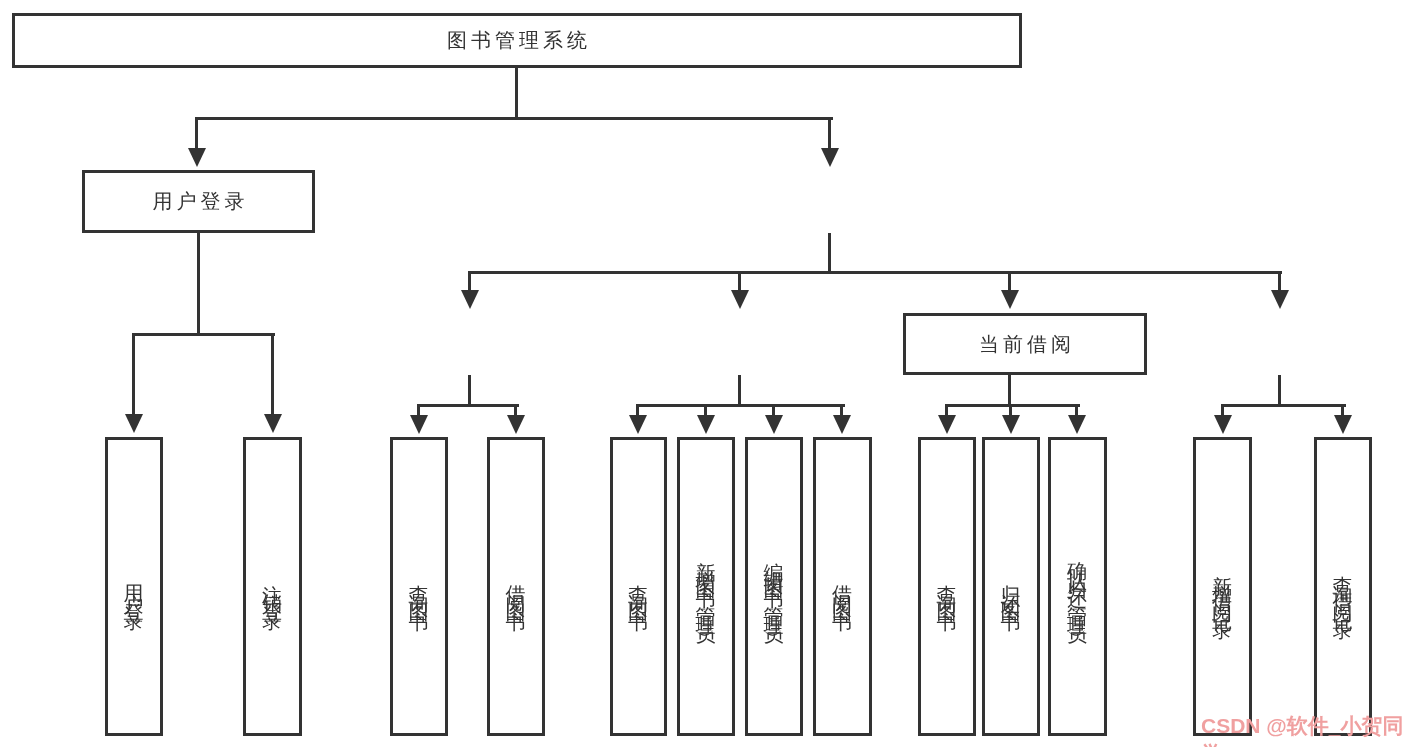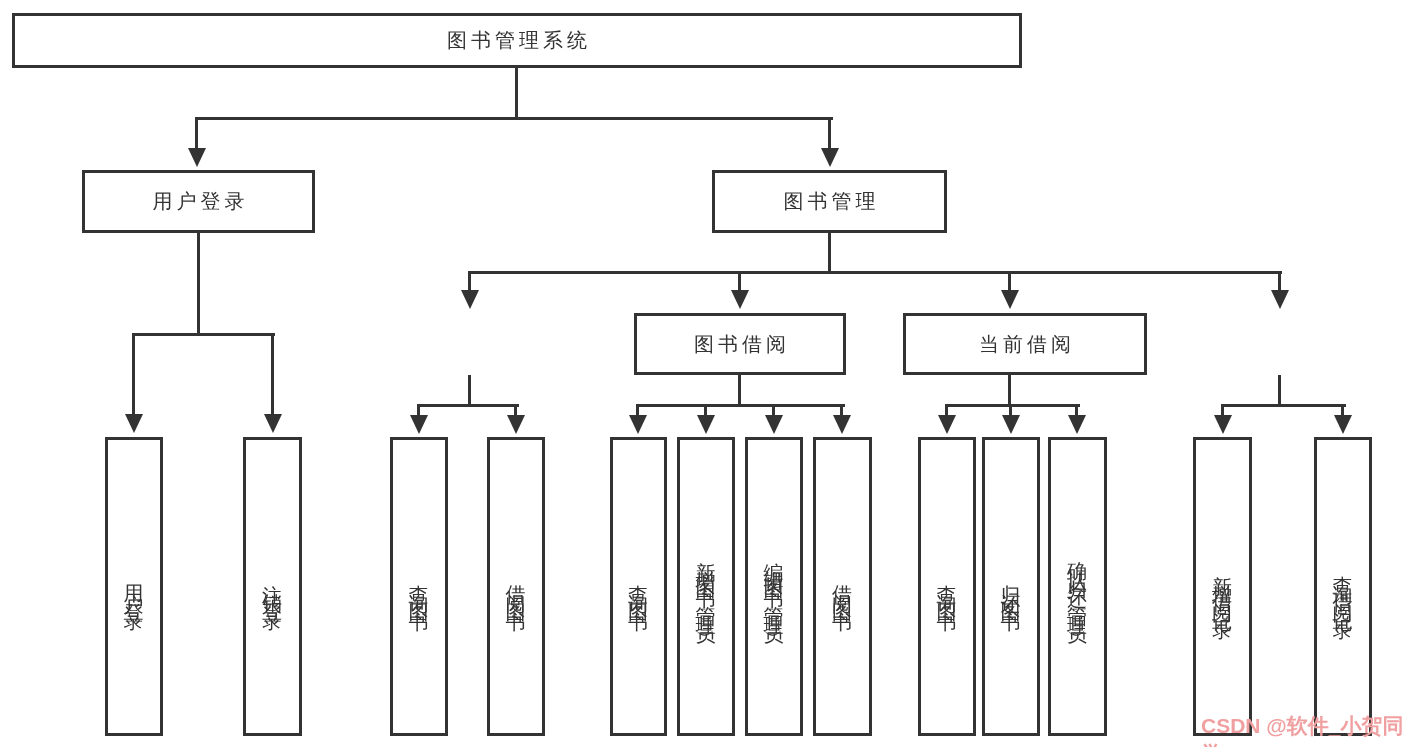--- a/index.html
+++ b/index.html
@@ -41,27 +41,21 @@
 <div class="stage">
 
   <div class="box" style="left:12px;top:13px;width:1010px;height:55px">
     <span>图书管理系统</span>
   </div>
 
   <div class="box" style="left:82px;top:170px;width:233px;height:63px">
     <span>用户登录</span>
   </div>
 
-  <div class="box" style="left:712px;top:170px;width:235px;height:63px">
-    <span>图书管理</span>
-  </div>
 
-  <div class="box" style="left:634px;top:313px;width:212px;height:62px">
-    <span>图书借阅</span>
-  </div>
   <div class="box" style="left:903px;top:313px;width:244px;height:62px">
     <span>当前借阅</span>
   </div>
 
   <div class="box vbox" style="left:105px;top:437px;width:58px;height:299px">
     <span>用户登录</span>
   </div>
   <div class="box vbox" style="left:243px;top:437px;width:59px;height:299px">
     <span>注销登录</span>
   </div>

